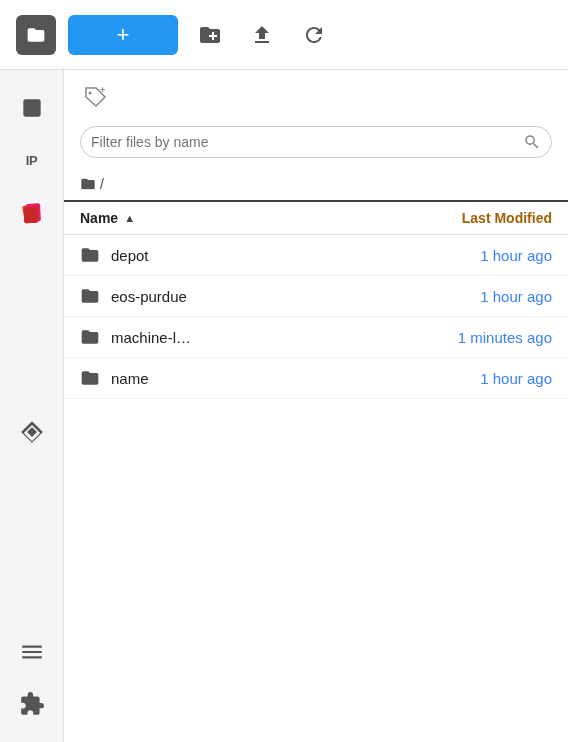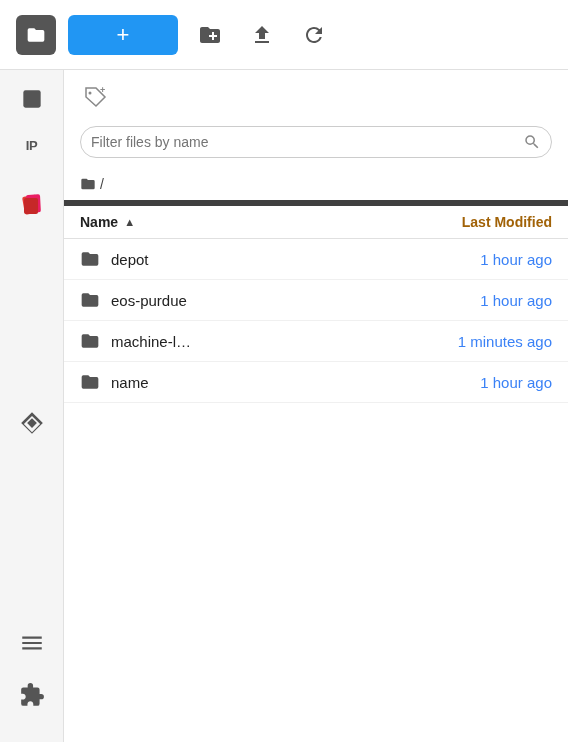--- a/index.html
+++ b/index.html
@@ -90,21 +90,21 @@
       flex-direction: column;
       align-items: center;
       padding: 16px 0;
       gap: 8px;
     }
 
     .sidebar-item {
       width: 44px;
       height: 44px;
       display: flex;
-      align-items: flex-start;
+      align-items: center;
       justify-content: center;
       border-radius: 8px;
       cursor: pointer;
     }
 
     .sidebar-item svg {
       width: 26px;
       height: 26px;
     }
 
@@ -206,21 +206,21 @@
     .path-breadcrumb svg {
       fill: #555;
       width: 16px;
       height: 16px;
     }
 
     
     .file-table {
       flex: 1;
       overflow-y: auto;
-      border-top: 6px solid #404040;
+      border-top: 2px solid #404040;
     }
 
     .table-header {
       display: flex;
       align-items: center;
       padding: 8px 16px;
       border-bottom: 1px solid #e0e0e0;
       background: #fff;
     }
 

